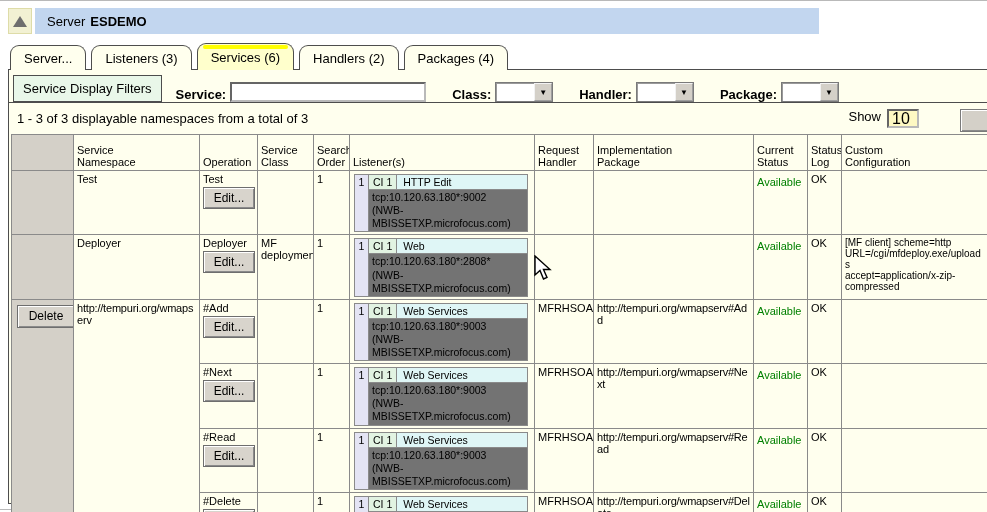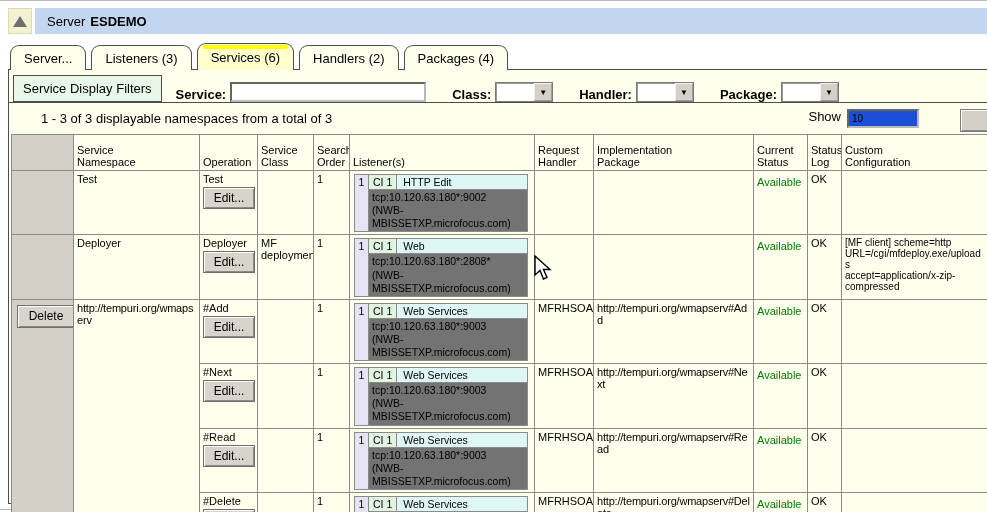--- a/index.html
+++ b/index.html
@@ -4,21 +4,21 @@
 <style>
   html,body{margin:0;padding:0;}
   body{
     width:987px;height:512px;background:#ffffff;position:relative;overflow:hidden;
     font-family:"Liberation Sans", sans-serif;color:#000;
   }
   .hairline-top{position:absolute;top:0;left:0;width:987px;height:1px;background:#b9b9b9;}
   .hairline-bottom{position:absolute;top:509px;left:0;width:987px;height:1px;background:#b9b9b9;}
 
   
-  .hdr{position:absolute;top:8px;left:8px;width:979px;height:26px;display:flex;}
+  .hdr{position:absolute;top:8px;left:8px;width:811px;height:26px;display:flex;}
   .tri-box{width:24px;height:26px;background:#f2f1d3;border:1px solid #dedca8;box-sizing:border-box;
     display:flex;align-items:center;justify-content:center;margin-right:3px;}
   .tri{width:0;height:0;border-left:7px solid transparent;border-right:7px solid transparent;
     border-bottom:11px solid #6e6e6e;}
   .hdr-bar{flex:1;background:#c2d6ef;display:flex;align-items:center;padding-left:12px;font-size:13px;}
   .hdr-bar b{margin-left:5px;}
 
   
   .tabs{position:absolute;top:45px;left:10px;height:25px;display:flex;gap:5px;z-index:3;}
   .tab{box-sizing:border-box;height:25px;background:#ffffee;border:1px solid #4d4d4d;border-bottom:none;
@@ -35,24 +35,24 @@
   .filter-title{background:#e9f7e9;border:1px solid #4d4d4d;font-size:13px;padding:5px 9px;margin-right:14px;}
   .flabel{font-weight:bold;font-size:13px;margin-right:4px;white-space:nowrap;}
   .txt-input{box-sizing:border-box;width:196px;height:20px;border:2px inset #b9b9b9;background:#fff;
     font-family:"Liberation Sans",sans-serif;font-size:12px;padding:1px 3px;margin-right:26px;}
   .sel{box-sizing:border-box;display:flex;width:58px;height:20px;border:1px solid #7a7a7a;
     background:#fff;margin-right:26px;box-shadow:inset 1px 1px 0 #9a9a9a;}
   .sel .val{flex:1;font-size:12px;padding:18px 0 0 4px;overflow:hidden;}
   .sel .arr{width:16px;background:#d4d0c8;border:1px outset #f2f2f2;display:flex;align-items:center;
     justify-content:center;font-size:8px;color:#000;}
 
-  .pag-row{height:31px;display:flex;align-items:center;font-size:13px;padding-left:8px;position:relative;margin-left:24px;}
+  .pag-row{height:31px;display:flex;align-items:center;font-size:13px;padding-left:8px;position:relative;}
   .pag-right{position:absolute;right:60px;display:flex;}
-  .show-input{box-sizing:border-box;width:72px;height:19px;border:2px inset #b9b9b9;background:#1d4ed8;
-    font-family:"Liberation Sans",sans-serif;font-size:10px;padding:1px 3px;margin:0 8px 0 6px;}
+  .show-input{box-sizing:border-box;width:32px;height:19px;border:2px inset #b9b9b9;background:#fef9c3;
+    font-family:"Liberation Sans",sans-serif;font-size:16px;padding:1px 3px;margin:0 8px 0 6px;}
   .cut-btn{position:absolute;right:-7px;top:6px;width:32px;height:21px;background:#d4d0c8;
     border:1px solid #7a7a7a;box-shadow:inset 1px 1px 0 #ffffff, inset -1px -1px 0 #8a8a8a;}
 
   
   table.svc{border-collapse:collapse;table-layout:fixed;margin-left:2px;width:977px;background:#ffffee;}
   table.svc th, table.svc td{border:1px solid #8a8a8a;vertical-align:top;text-align:left;
     font-size:11px;font-weight:normal;padding:2px 3px;box-sizing:border-box;overflow:hidden;}
   table.svc th{vertical-align:bottom;white-space:pre-line;height:36px;}
   td.gray, th.gray{background:#d4d0c8;}
   td.url{font-size:10px;letter-spacing:-0.2px;word-break:break-all;}

